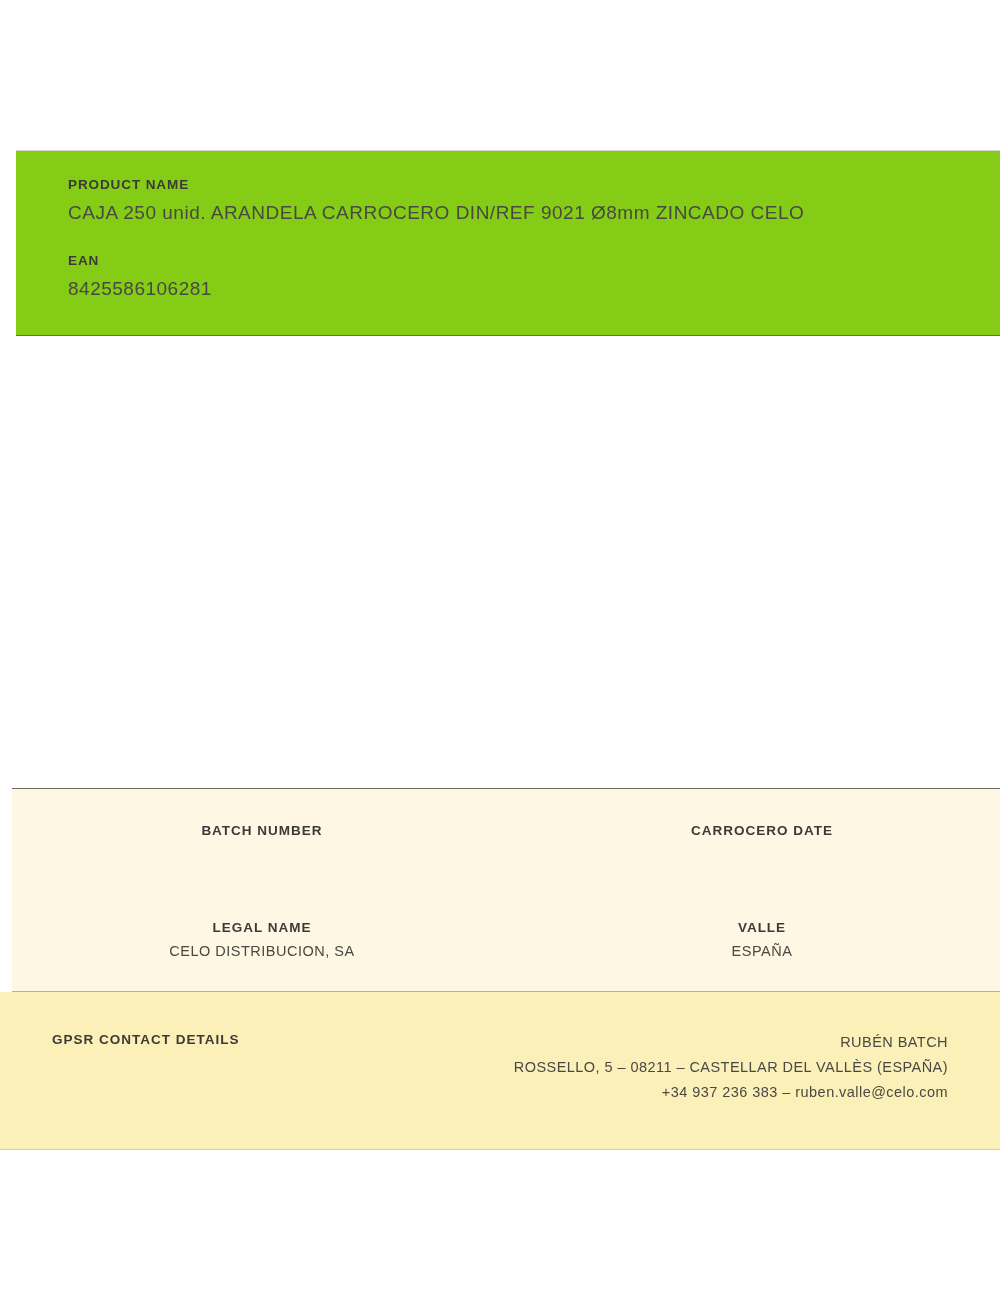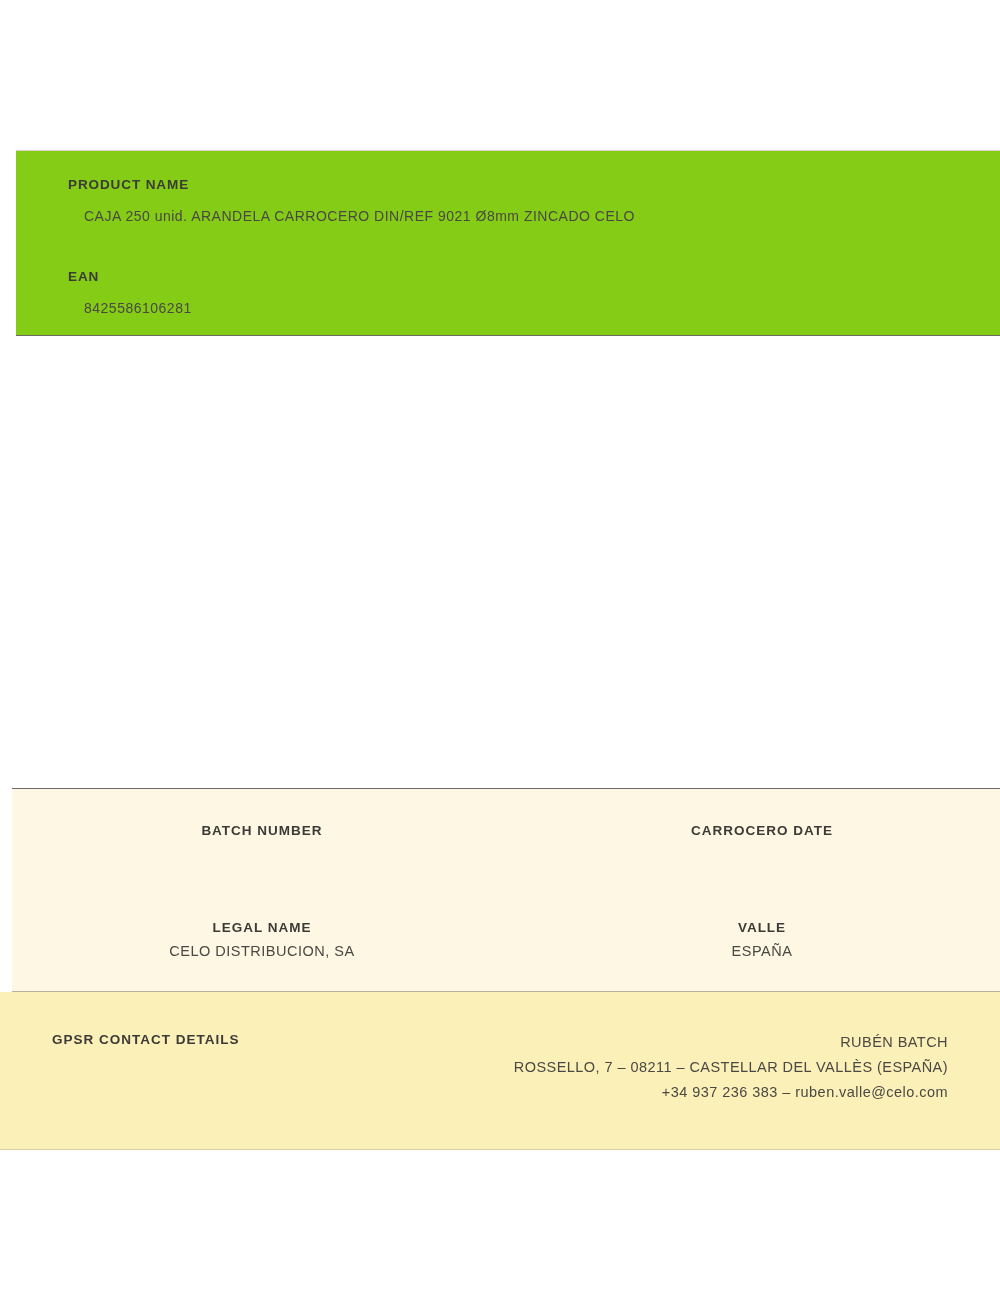--- a/index.html
+++ b/index.html
@@ -37,24 +37,24 @@
     padding: 26px 52px 0 52px;
   }
   .field-label {
     font-size: 13.5px;
     font-weight: bold;
     letter-spacing: 0.9px;
     color: #3c3a36;
     margin: 0 0 10px 0;
   }
   .field-value {
-    font-size: 14px;
+    font-size: 19px;
     letter-spacing: 0.5px;
     color: #4a4843;
-    margin: 16px;
+    margin: 0;
   }
   .spacer-gap {
     height: 29px;
   }
 
   
   .middle-blank {
     position: absolute;
     left: 0;
     top: 336px;
@@ -186,20 +186,20 @@
         <p class="c-label">VALLE</p>
         <p class="c-value">ESPAÑA</p>
       </div>
     </div>
   </section>
 
   <section class="gpsr-block">
     <div class="gpsr-label">GPSR CONTACT DETAILS</div>
     <div class="gpsr-lines">
       <div>RUBÉN BATCH</div>
-      <div>ROSSELLO, 7 – 08211 – CASTELLAR DEL VALLÈS (ESPAÑA)</div>
+      <div>ROSSELLO, 5 – 08211 – CASTELLAR DEL VALLÈS (ESPAÑA)</div>
       <div>+34 937 236 383 – ruben.valle@celo.com</div>
     </div>
   </section>
 
   <div class="bottom-blank"></div>
 
 </div>
 
 </body></html>

